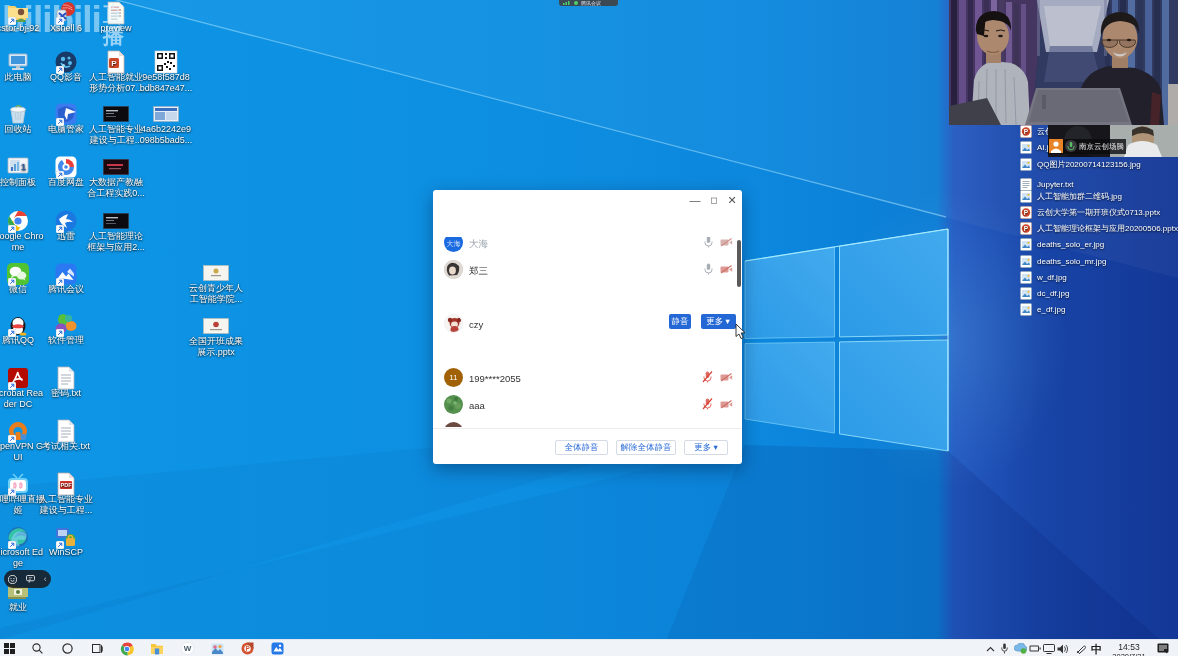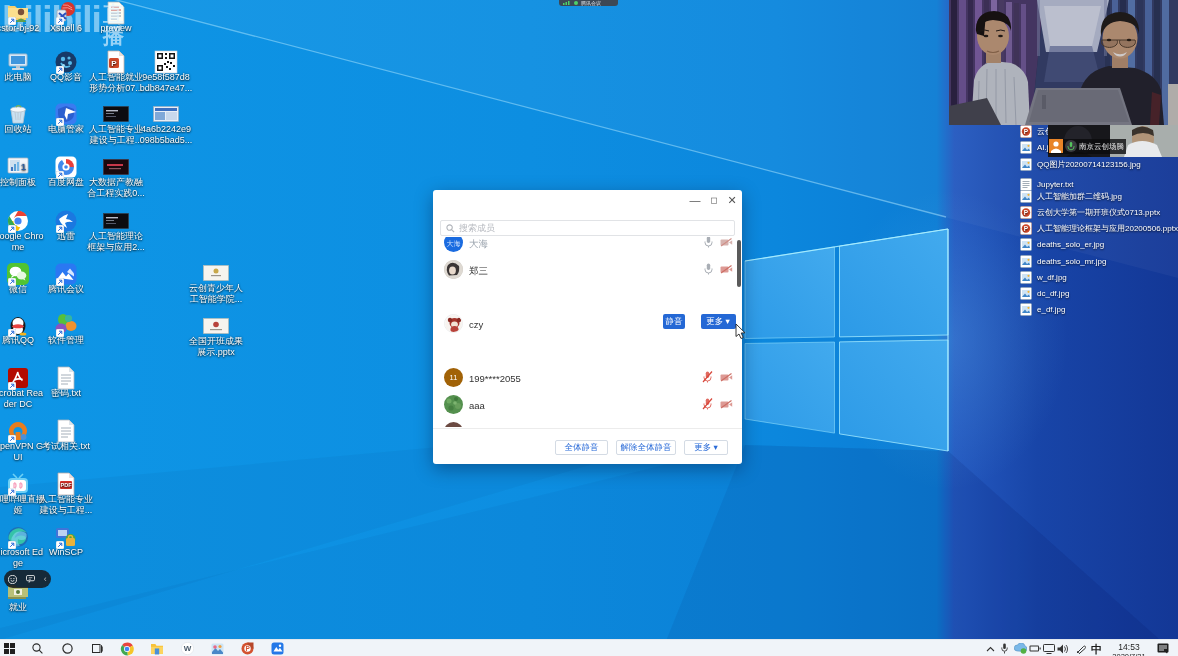--- a/index.html
+++ b/index.html
@@ -67,24 +67,20 @@
 <line x1="948" y1="229" x2="948" y2="451" stroke="rgba(170,238,255,0.9)" stroke-width="1.2"></line>
 </svg>
 
 <div class="abs" style="left:2px;top:-1px;z-index:2;font-weight:bold;font-size:37px;letter-spacing:-1px;color:rgba(195,232,252,0.6);font-family:'Liberation Sans',sans-serif">bilibili</div>
 <div class="abs" style="left:103px;top:3px;z-index:4;font-size:21px;line-height:21.5px;width:22px;color:rgba(226,244,255,0.66);font-weight:bold">直播</div>
 
 <div id="dlg">
  <div class="wbtn" style="right:40px">—</div>
  <div class="wbtn" style="right:21px;font-size:9px">◻</div>
  <div class="wbtn" style="right:3px">✕</div>
- <div class="srch"><svg width="9" height="9" viewBox="0 0 10 10" style="margin-right:4px">
-          <circle cx="4" cy="4" r="3" fill="none" stroke="#b0b4ba" stroke-width="1.2"></circle>
-          <line x1="6.2" y1="6.2" x2="9" y2="9" stroke="#b0b4ba" stroke-width="1.2"></line>
-        </svg>搜索成员</div>
  <div class="abs" style="left:0;top:47px;width:309px;height:190px;overflow:hidden">
   <div class="mrow" style="top:19px">
    <div class="av" style="background:#c9c4bd"><svg width="19" height="19" viewBox="0 0 19 19">
               <circle cx="9.5" cy="9.5" r="9.5" fill="#ded9d2"></circle>
               <path d="M4 5 q5 -5 11 1 q1 5 -2 9 l-8 .5 q-4 -6 -1 -10.5" fill="#3a3535"></path>
               <ellipse cx="8.5" cy="10.5" rx="3.4" ry="4" fill="#e8d9cc"></ellipse>
             </svg></div>
    <div class="nm">郑三</div>
    <div class="ricons">
             <svg width="9" height="12" viewBox="0 0 9 12">
@@ -120,21 +116,21 @@
   <div class="mrow" style="top:73px">
    <div class="av" style="background:#fff;border:0.5px solid #eee"><svg width="19" height="19" viewBox="0 0 19 19">
               <circle cx="9.5" cy="9.5" r="9.5" fill="#f7f3ef"></circle>
               <circle cx="9.5" cy="8" r="5" fill="#a5352c"></circle>
               <circle cx="5" cy="5" r="2.2" fill="#8a2b24"></circle>
               <circle cx="14" cy="5" r="2.2" fill="#8a2b24"></circle>
               <ellipse cx="9.5" cy="9.5" rx="3.4" ry="3" fill="#f2e3d5"></ellipse>
               <ellipse cx="9.5" cy="14.5" rx="4" ry="3.5" fill="#b8423a"></ellipse>
             </svg></div>
    <div class="nm">czy</div>
-   <div class="bbtn" style="left:230px;width:22px">静音</div>
+   <div class="bbtn" style="left:236px;width:22px">静音</div>
    <div class="bbtn" style="left:267.5px;width:35px">更多 ▾</div>
   </div>
   <div class="mrow" style="top:127px">
    <div class="av" style="background:#a16207;color:#fff;font-size:7.5px;text-align:center;line-height:19px">11</div>
    <div class="nm">199****2055</div>
    <div class="ricons">
             <svg width="11" height="12" viewBox="0 0 11 12">
               <rect x="3.8" y="0.5" width="3.4" height="6.5" rx="1.7" fill="#e06a60"></rect>
               <path d="M2 5.5 v1a3.5 3.5 0 0 0 7 0v-1" fill="none" stroke="#e06a60" stroke-width="1"></path>
               <line x1="5.5" y1="10" x2="5.5" y2="11.5" stroke="#e06a60" stroke-width="1"></line>

